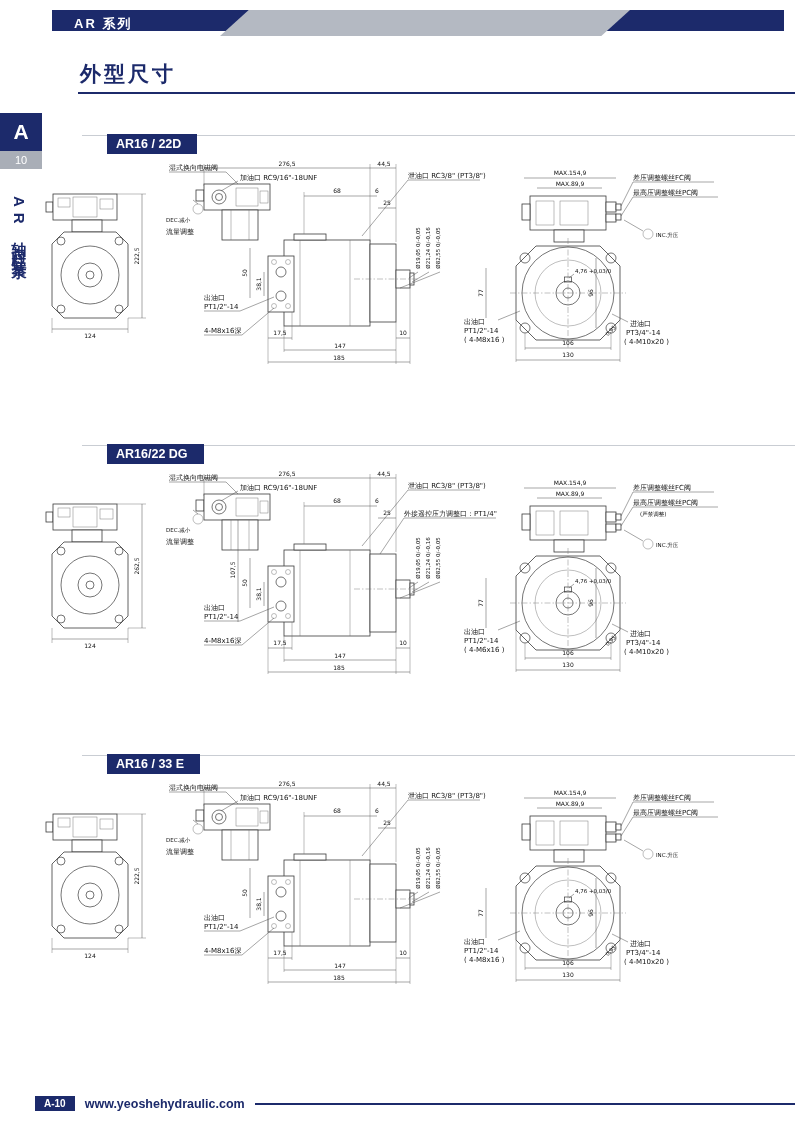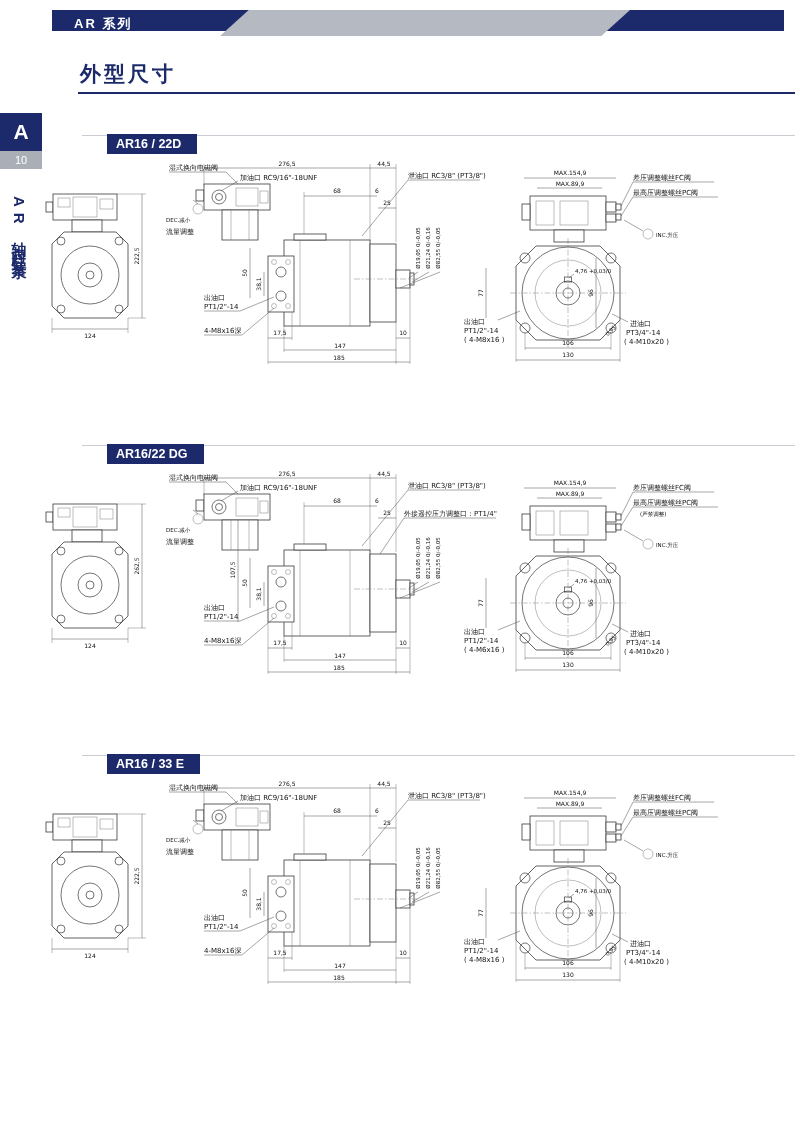--- a/index.html
+++ b/index.html
@@ -686,13 +686,18 @@
 
       <text class="tc" x="118" y="158">进油口</text>
       <text class="tc" x="114" y="167">PT3/4"-14</text>
       <text class="tc" x="112" y="176">( 4-M10x20 )</text>
       <line class="dm" x1="116" y1="154" x2="100" y2="146"></line>
     </g>
   </svg>
 </div>
 </div>
 
+  <div class="footer">
+    <div class="footer-box">A-10</div>
+    <div class="footer-url">www.yeoshehydraulic.com</div>
+    <div class="footer-line"></div>
+  </div>
 </div>
 
 </body></html>

